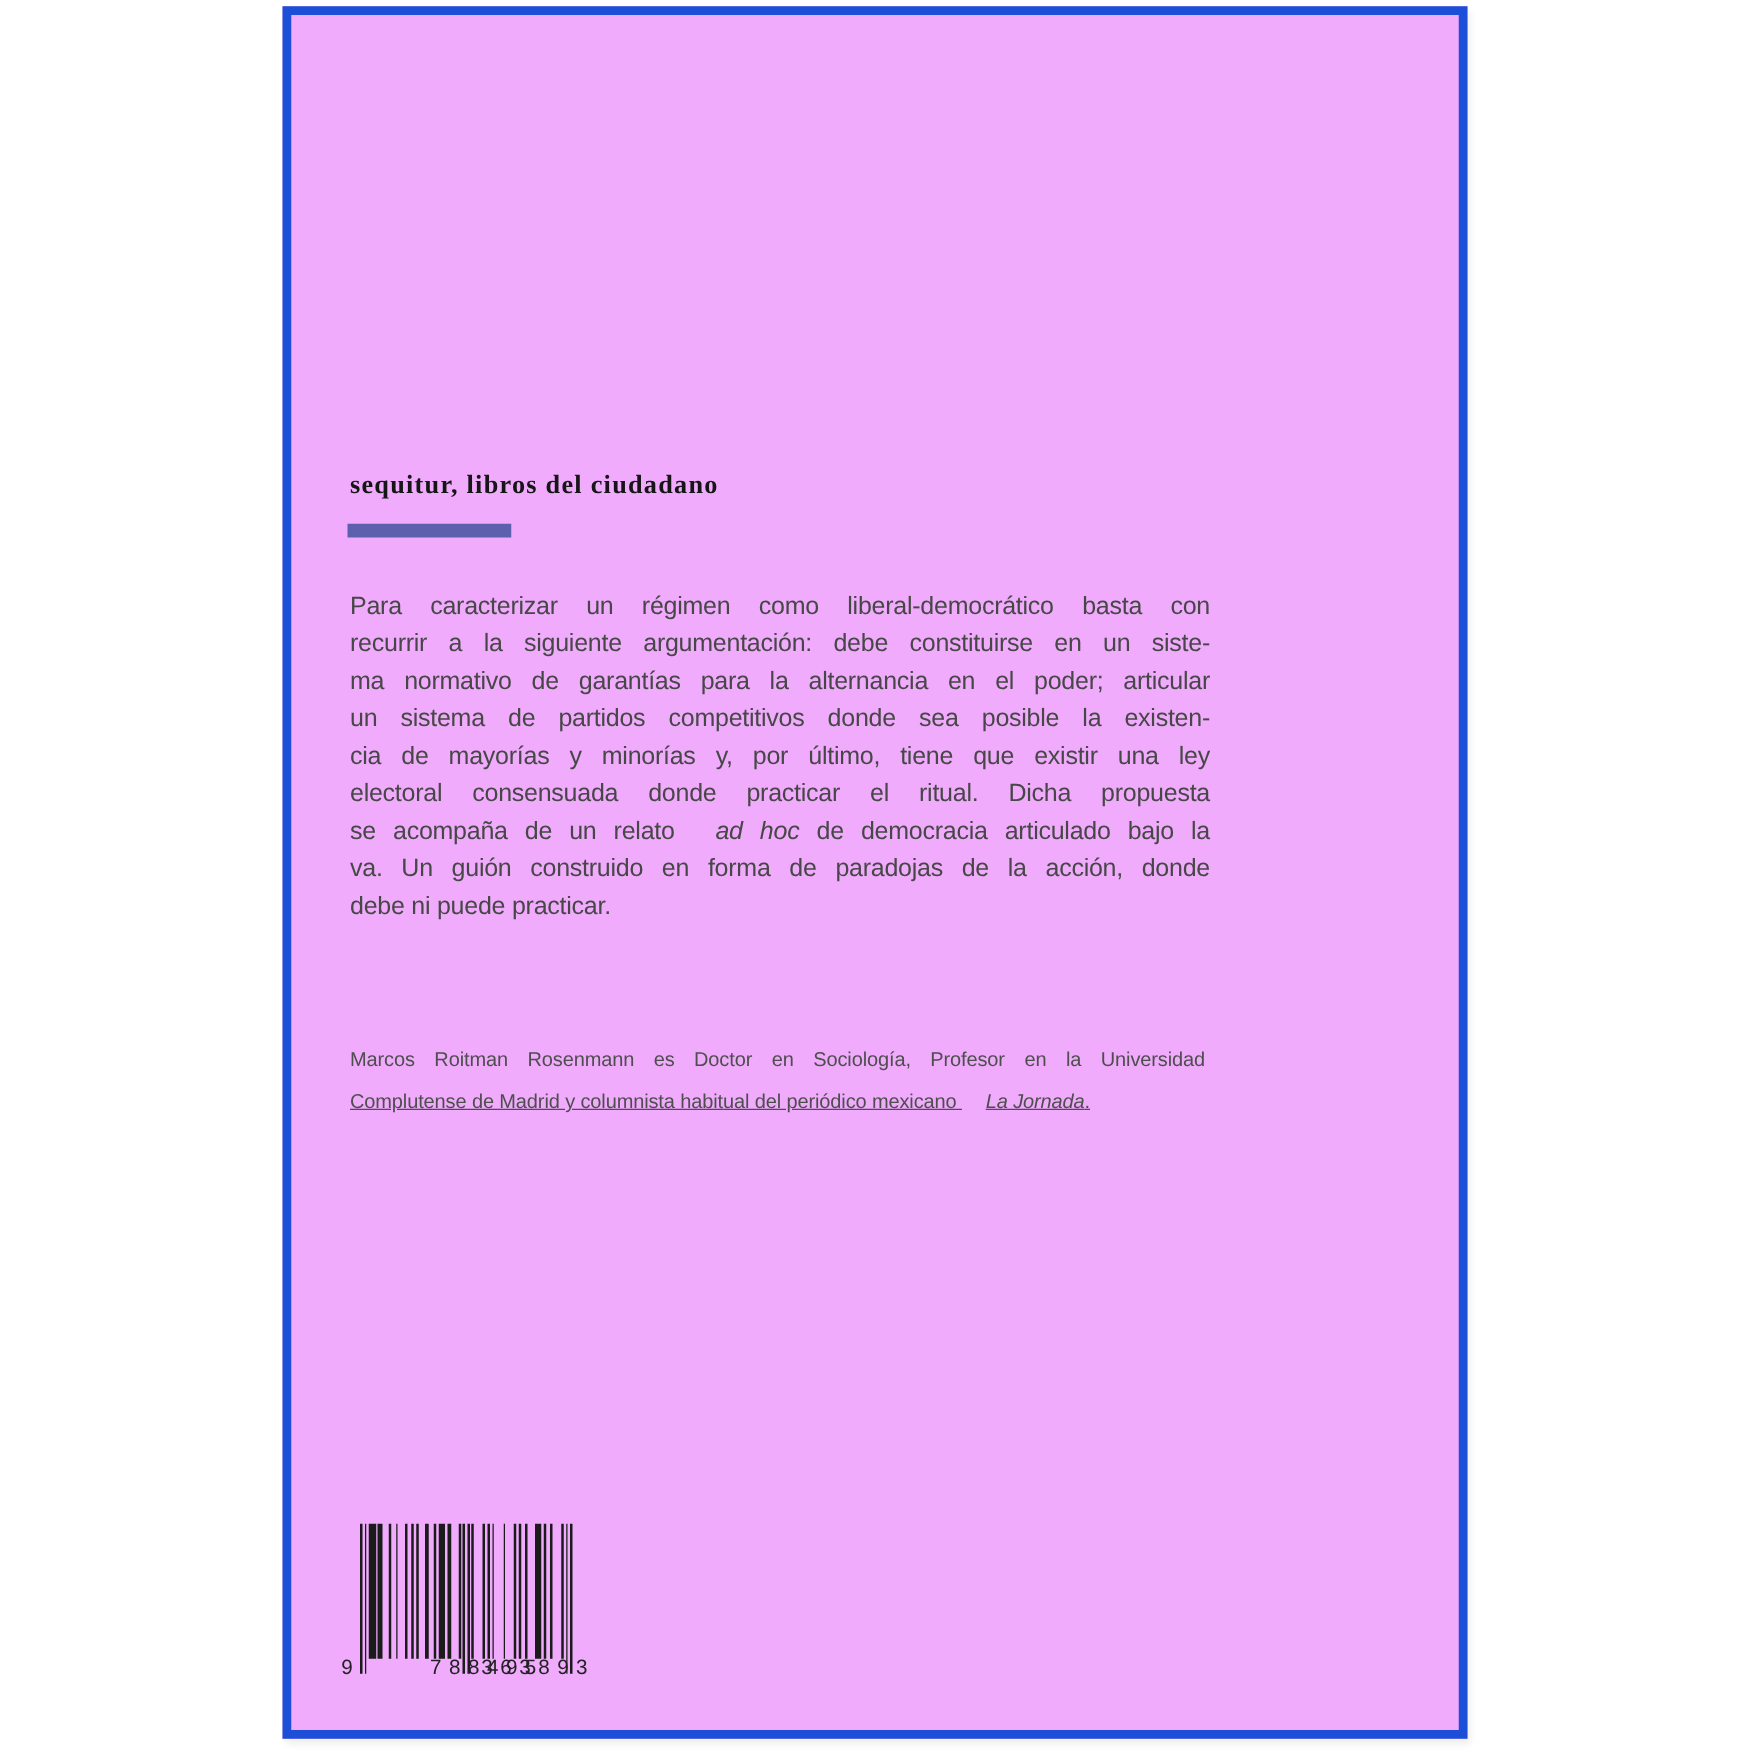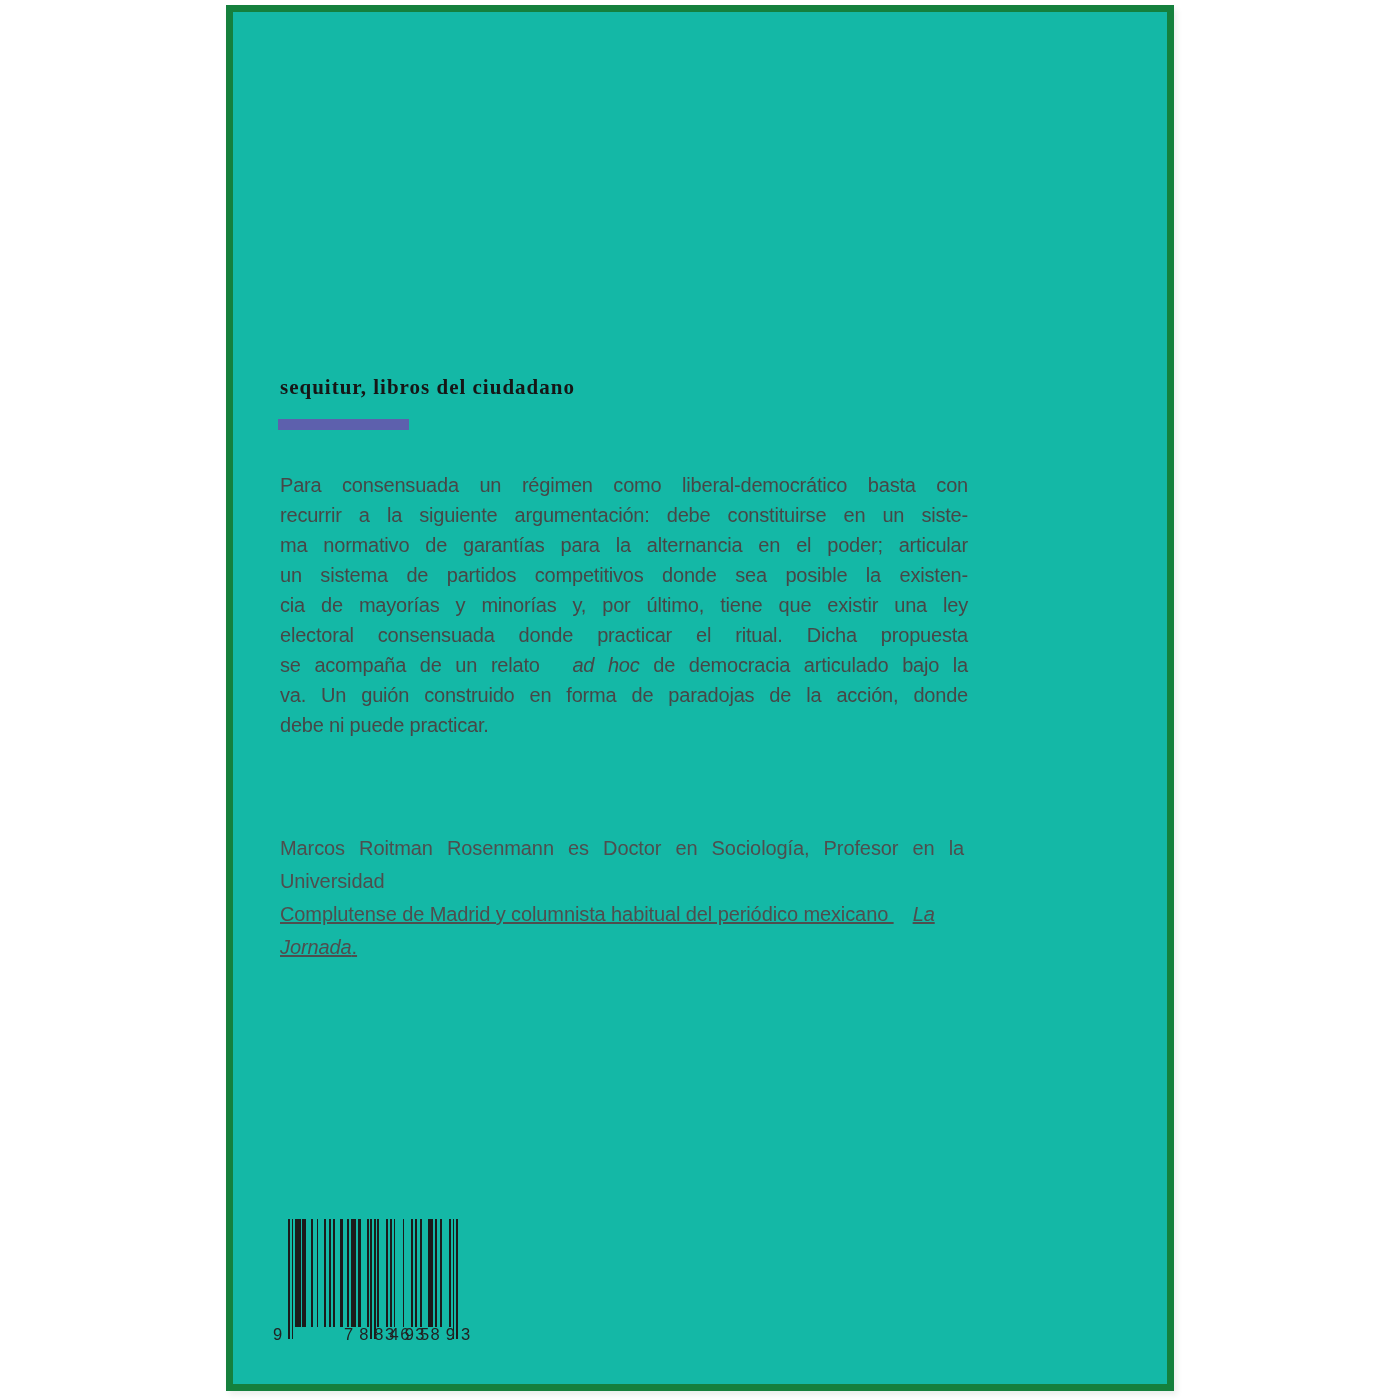--- a/index.html
+++ b/index.html
@@ -17,22 +17,22 @@
     background: #ffffff;
     overflow: hidden;
   }
   .cover {
     position: absolute;
     box-sizing: border-box;
     left: 226px;
     top: 5px;
     width: 948px;
     height: 1386px;
-    background: #14b8a6;
-    border: 7px solid #15803d;
+    background: #f0abfc;
+    border: 7px solid #1d4ed8;
     box-shadow: 3px 4px 6px rgba(0,0,0,0.07);
   }
   .imprint {
     position: absolute;
     left: 47px;
     top: 363px;
     font-family: "Liberation Serif", serif;
     font-weight: bold;
     font-size: 21px;
     letter-spacing: 1px;
@@ -63,21 +63,21 @@
   }
   .blurb .line.last {
     text-align: right;
     text-align-last: left;
   }
   .bio {
     position: absolute;
     left: 47px;
     top: 820px;
     width: 684px;
-    font-size: 20px;
+    font-size: 16px;
     letter-spacing: -0.1px;
     line-height: 33px;
     color: #4e4e4e;
   }
   .bio .line {
     text-align: justify;
     text-align-last: justify;
   }
   .bio .line.last {
     text-align: left;
@@ -124,21 +124,21 @@
 <body>
 
 <div class="canvas">
   <div class="cover">
 
     <div class="imprint">sequitur, libros del ciudadano</div>
 
     <div class="accent-bar"></div>
 
     <div class="blurb">
-        <div class="line"><span>Para consensuada un régimen como liberal-democrático basta con</span></div>
+        <div class="line"><span>Para caracterizar un régimen como liberal-democrático basta con</span></div>
         <div class="line"><span>recurrir a la siguiente argumentación: debe constituirse en un siste-</span></div>
         <div class="line"><span>ma normativo de garantías para la alternancia en el poder; articular</span></div>
         <div class="line"><span>un sistema de partidos competitivos donde sea posible la existen-</span></div>
         <div class="line"><span>cia de mayorías y minorías y, por último, tiene que existir una ley</span></div>
         <div class="line"><span>electoral consensuada donde practicar el ritual. Dicha propuesta</span></div>
         <div class="line"><span>se acompaña de un relato </span><em>ad hoc</em><span> de democracia articulado bajo la</span></div>
         <div class="line"><span>va. Un guión construido en forma de paradojas de la acción, donde</span></div>
         <div class="line last"><span>debe ni puede practicar.</span></div>
       </div>
 

